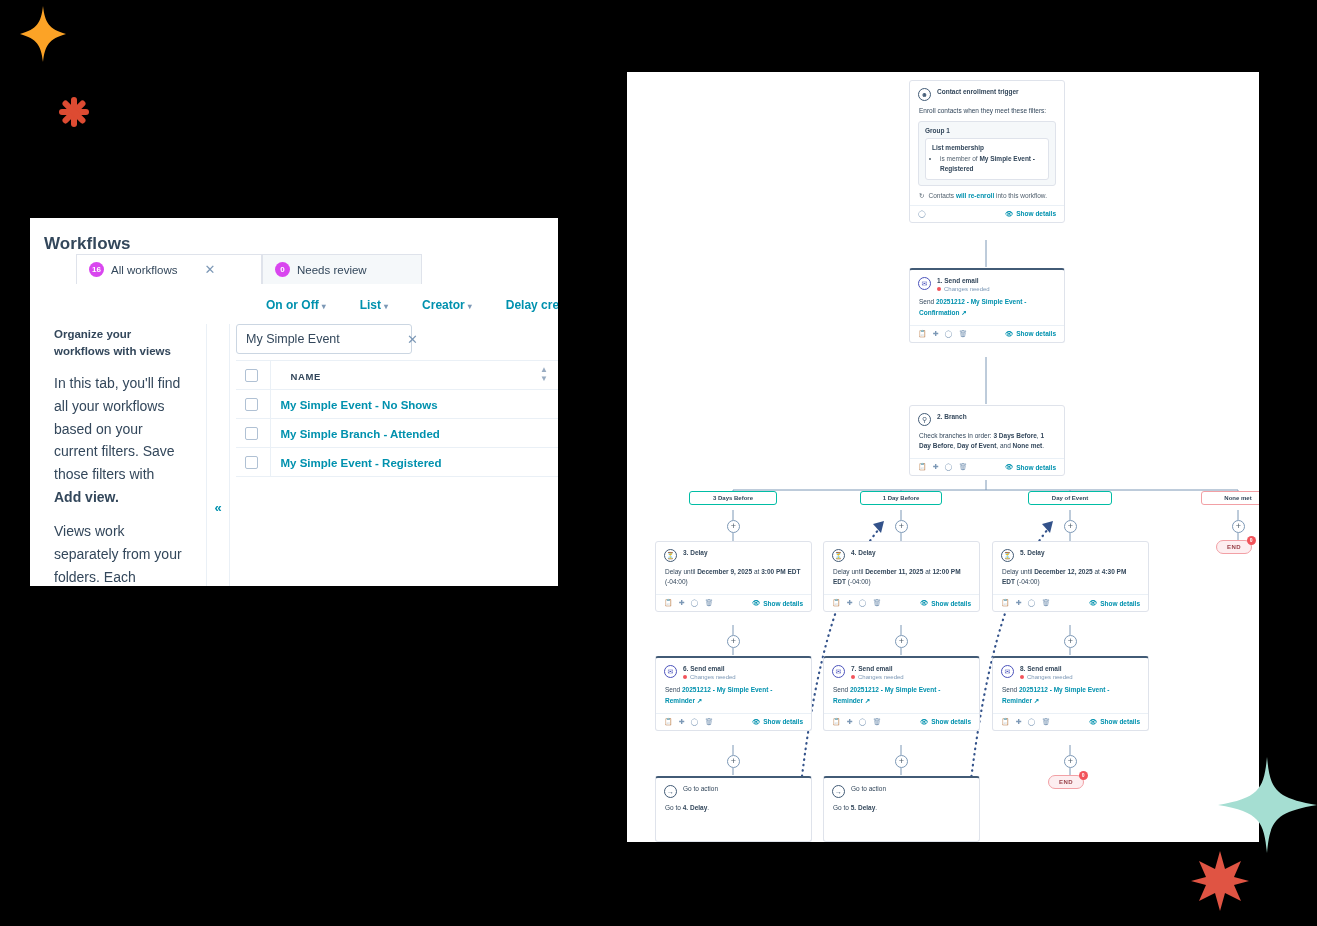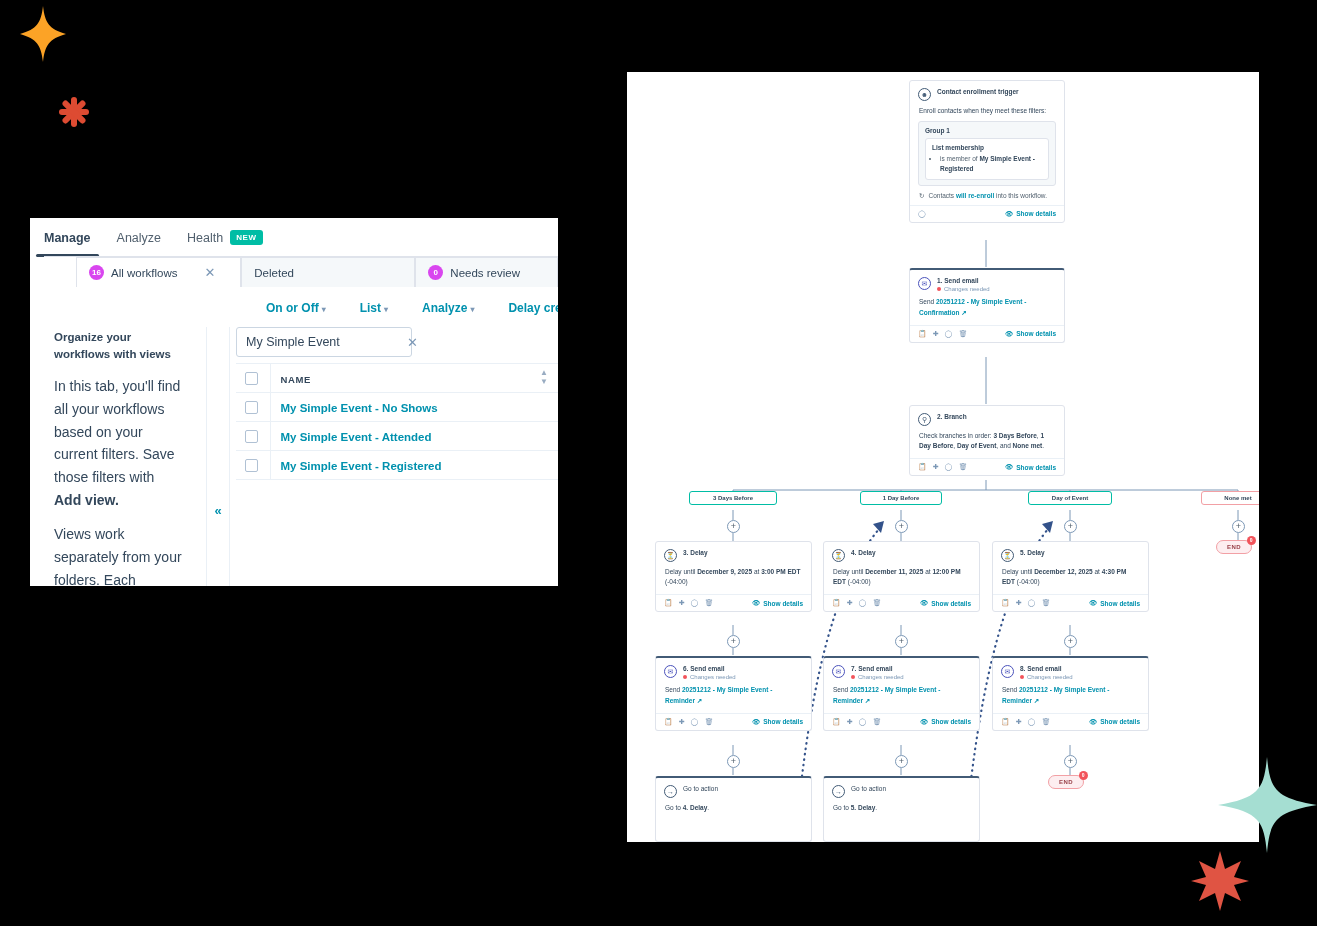--- a/index.html
+++ b/index.html
@@ -102,21 +102,21 @@
 
   table.wf-table { width: 322px; border-collapse: collapse; margin-top: 6px; }
   table.wf-table th, table.wf-table td {
     border-top:1px solid #eaf0f6; border-bottom:1px solid #eaf0f6;
     padding: 0 10px; height: 29px; text-align:left;
   }
   table.wf-table th.cb, table.wf-table td.cb {
     width:34px; border-right:1px solid #eaf0f6; padding-left:9px;
   }
   .cbox { width:13px; height:13px; border:1px solid #b0c1d4; border-radius:2px; background:#fff; display:block; }
-  .th-name { font-size:9.5px; font-weight:bold; letter-spacing:.6px; color:#33475b; }
+  .th-name { font-size:9.5px; font-weight:bold; letter-spacing:.6px; color:#33475b;margin-left:10px; }
   .sortico { float:right; color:#99acc2; font-size:8px; line-height:1.1; }
   .rowname { font-size:11.5px; font-weight:bold; color:#0091ae; cursor:pointer; }
 
   
   #diagram {
     position:absolute; left:627px; top:72px; width:632px; height:770px;
     background:#ffffff; overflow:hidden;
   }
   #diagram .inner { position:absolute; inset:0; }
 
@@ -202,53 +202,39 @@
   <svg class="deco" style="left:1218px; top:757px; z-index:5;" width="99" height="96" viewBox="0 0 99 96">
     <path d="M49 0 C52 31 56 41 99 48 C56 55 52 65 49 96 C46 65 42 55 0 48 C42 41 46 31 49 0Z" fill="#a5ded2"></path>
   </svg>
 
   <svg class="deco" style="left:1191px; top:851px;" width="58" height="60" viewBox="0 0 58 60">
     <path d="M29 0 L34 18 L50 10 L43 26 L58 30 L43 34 L50 50 L34 42 L29 60 L24 42 L8 50 L15 34 L0 30 L15 26 L8 10 L24 18 Z" fill="#e05443"></path>
   </svg>
 
   <div id="workflows-panel">
 
-
-    <div class="wf-tabs">
-      <div class="wf-tab active">
-        <span>Manage</span>
-      </div>
-      <div class="wf-tab">
-        <span>Analyze</span>
-      </div>
-      <div class="wf-tab">
-        <span>Health</span><span class="newbadge">NEW</span>
-      </div>
-      <div class="wf-tabline"></div>
-    </div>
+    <div class="wf-title">Workflows</div>
+
 
     <div class="wf-viewbar">
       <div class="wf-view active v-all">
         <span class="cnt">16</span>
         <span>All workflows</span>
         <span class="xc">✕</span>
       </div>
-      <div class="wf-view v-del">
-        <span>Deleted</span>
-      </div>
       <div class="wf-view v-needs">
         <span class="cnt">0</span>
         <span>Needs review</span>
       </div>
     </div>
 
     <div class="wf-filters">
       <span><span>On or Off</span><span class="caret">▾</span></span>
       <span><span>List</span><span class="caret">▾</span></span>
-      <span><span>Analyze</span><span class="caret">▾</span></span>
+      <span><span>Creator</span><span class="caret">▾</span></span>
       <span><span>Delay cre</span></span>
     </div>
 
     <div class="wf-body">
       <div class="wf-left">
         <h4>Organize your workflows with views</h4>
         <p><span>In this tab, you'll find all your workflows based on your current filters. Save those filters with </span><b>Add view.</b></p>
         <p>Views work separately from your folders. Each workflow can be inside of one folder and inside of several views.</p>
       </div>
       <div class="wf-collapse">
@@ -275,21 +261,21 @@
             <tr>
               <td class="cb">
                   <span class="cbox"></span>
                 </td>
               <td><span class="rowname">My Simple Event - No Shows</span></td>
             </tr>
             <tr>
               <td class="cb">
                   <span class="cbox"></span>
                 </td>
-              <td><span class="rowname">My Simple Event - Attended</span></td>
+              <td><span class="rowname">My Simple Branch - Attended</span></td>
             </tr>
             <tr>
               <td class="cb">
                   <span class="cbox"></span>
                 </td>
               <td><span class="rowname">My Simple Event - Registered</span></td>
             </tr>
           </tbody>
         </table>
       </div>

